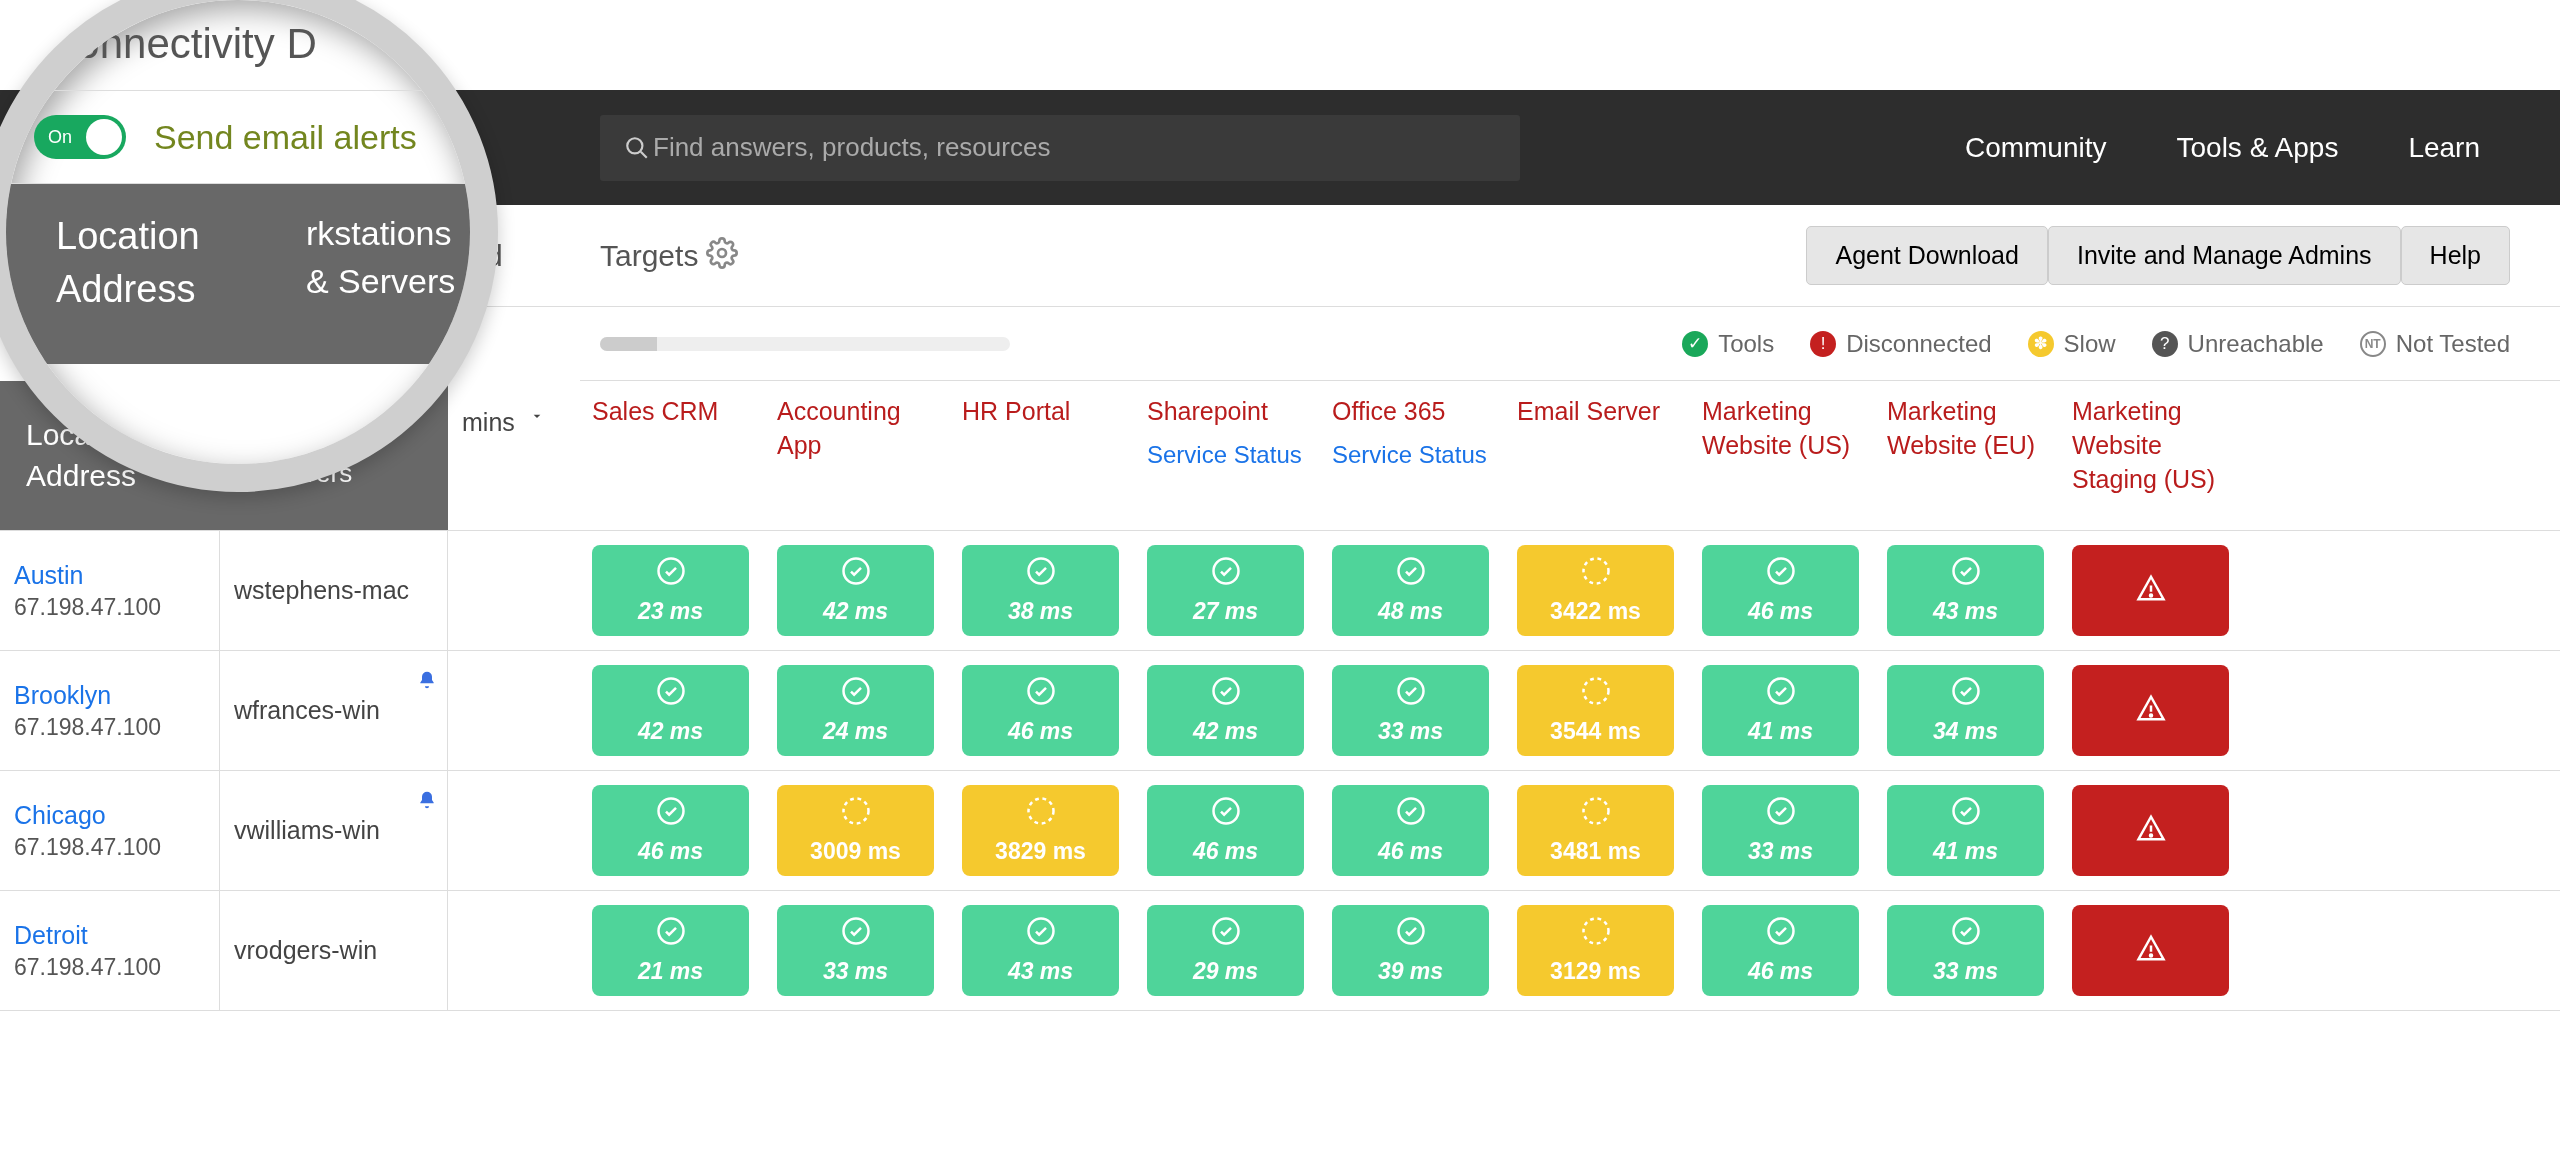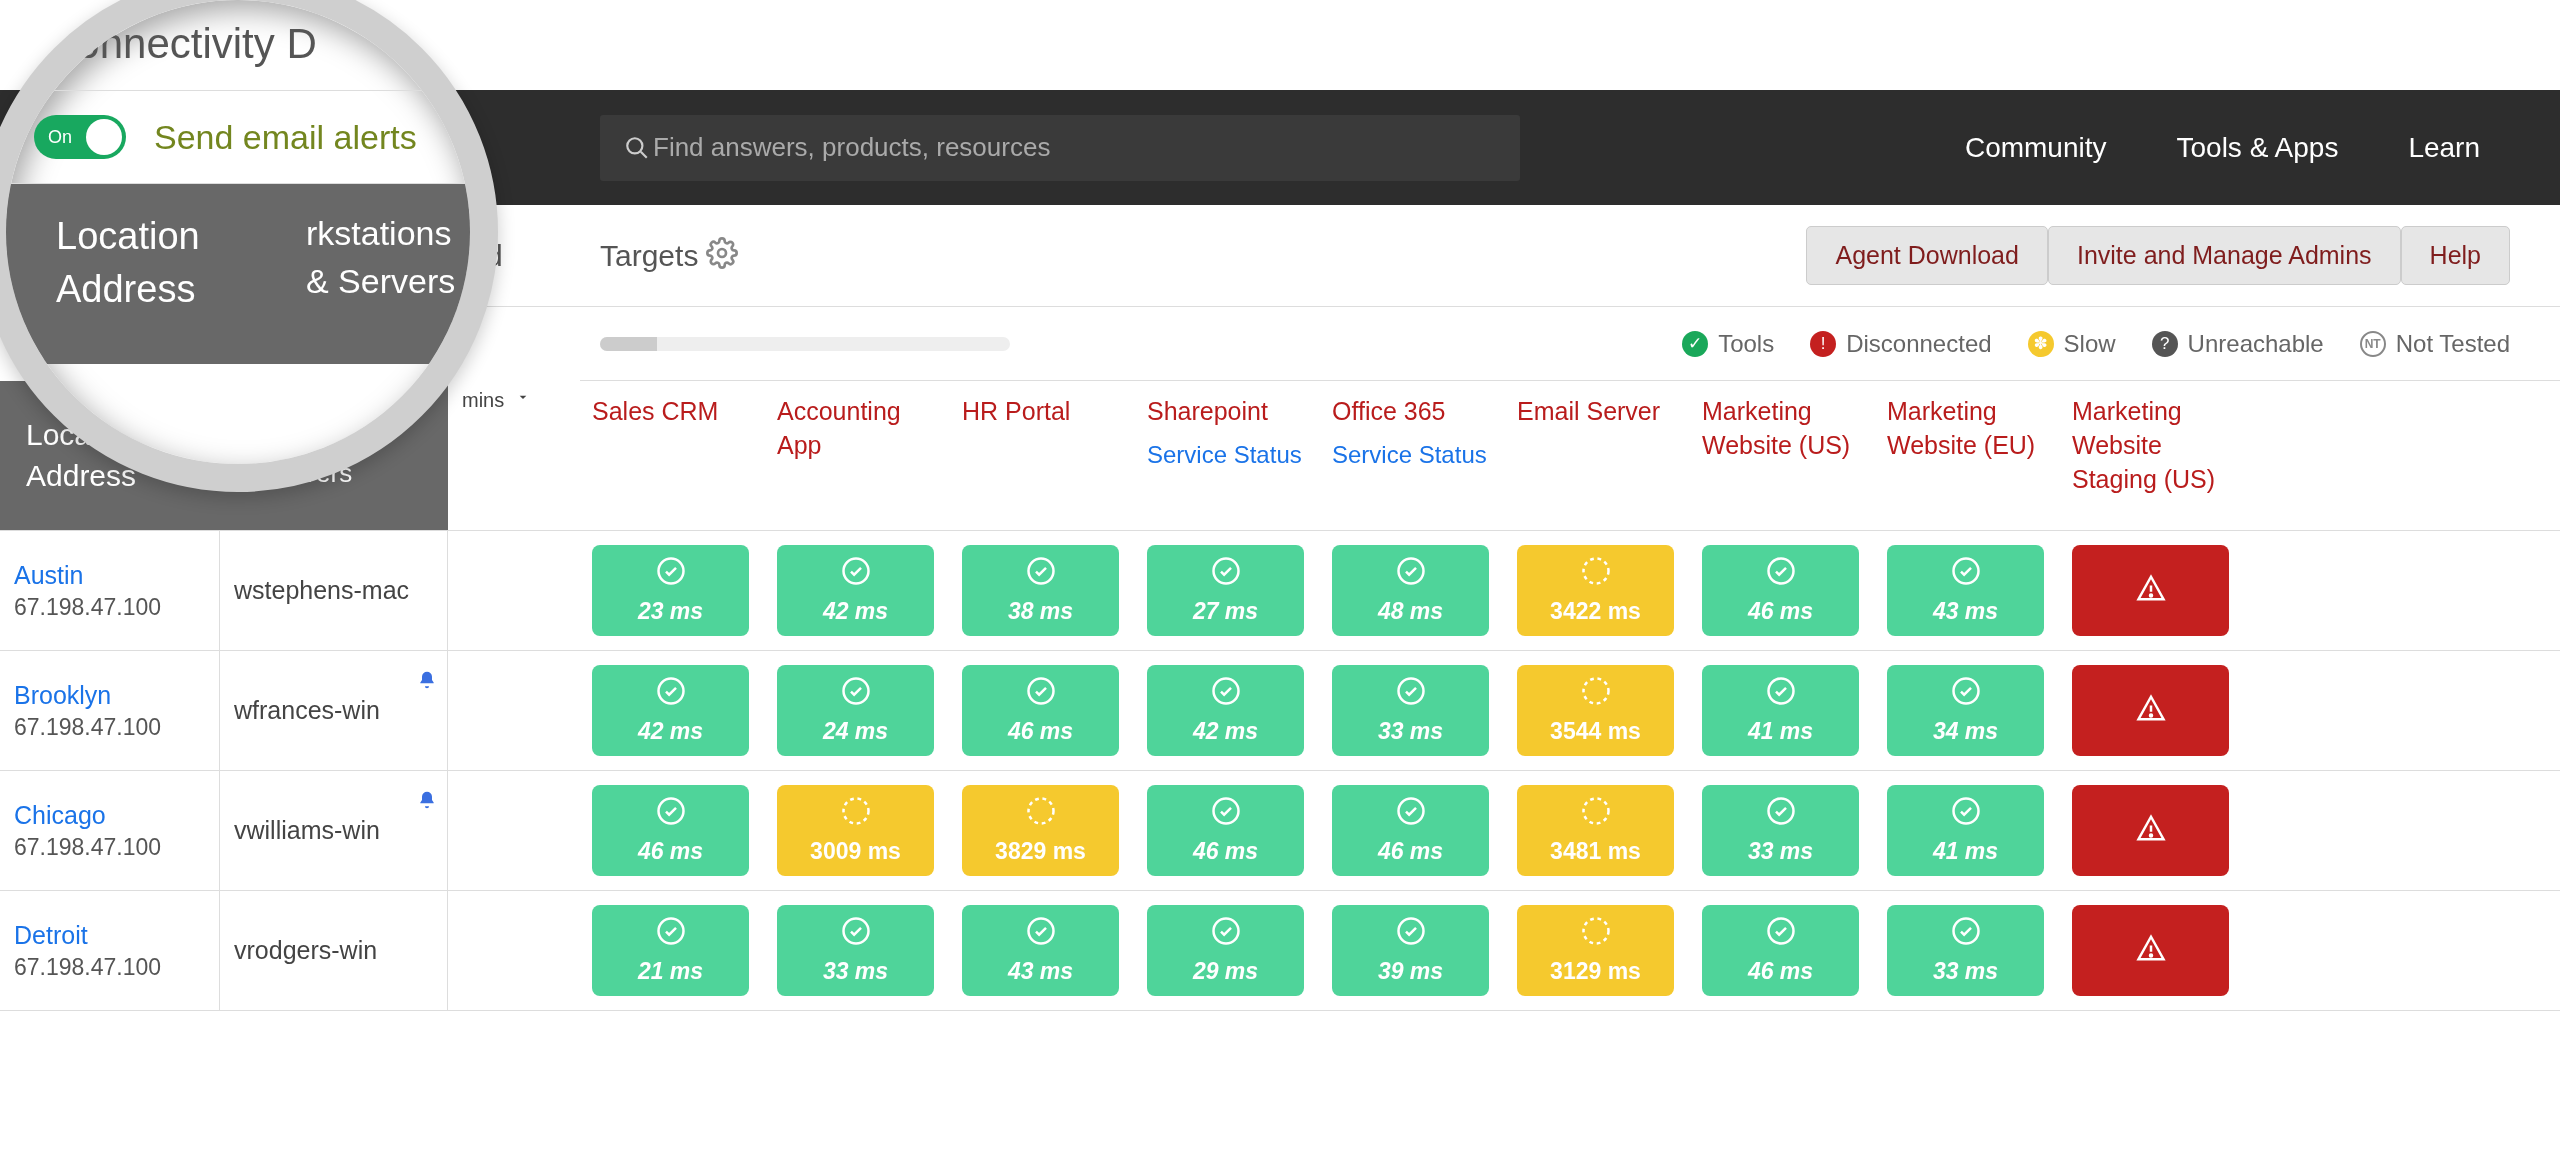--- a/index.html
+++ b/index.html
@@ -87,21 +87,21 @@
     color: #555;
   }
   .rowbar .gear { color: #777; }
   .rowbar .spacer { flex: 1; }
   .btn {
     background: var(--btn-bg);
     border: 1px solid #ccc;
     border-radius: 5px;
     padding: 14px 28px;
     font-size: 25px;
-    color: #7f1d1d;
+    color: #000000;
     cursor: pointer;
   }
 
   
   .legendbar {
     position: absolute;
     left: 580px; right: 0; top: 307px; height: 74px;
     display: flex;
     align-items: center;
     padding: 0 50px 0 20px;
@@ -140,21 +140,21 @@
     border-bottom: 1px solid var(--border);
     background:#fff;
   }
   .hs { flex: 0 0 auto; padding: 14px 14px; }
   .hs .lbl  { font-size: 25px; color: #b91c1c; line-height:1.35;}
   .hs .svc  { color: var(--link); font-size: 24px; margin-top:12px; }
   .col-loc  { width: 220px; background: var(--bg-gray); color:#fff; display:flex; flex-direction:column; justify-content:center; padding-left:26px;}
   .col-loc .lbl { color:#fff; font-size:30px; }
   .col-srv  { width: 228px; background: var(--bg-gray); color:#fff; display:flex; flex-direction:column; justify-content:center; padding-left:18px;}
   .col-srv .lbl { color:#fff; font-size:26px; }
-  .col-adm  { width: 130px; color:#444; display:flex; align-items:flex-start; padding-top:8px; font-size:20px;}
+  .col-adm  { width: 130px; color:#444; display:flex; align-items:flex-start; padding-top:8px; font-size:25px;margin-top:19px;}
   .col-tgt  { width: 185px; }
 
   
   .rows {
     position: absolute;
     left: 0; right: 0; top: 531px; bottom: 0;
     overflow: hidden;
   }
   .drow {
     display: flex;

